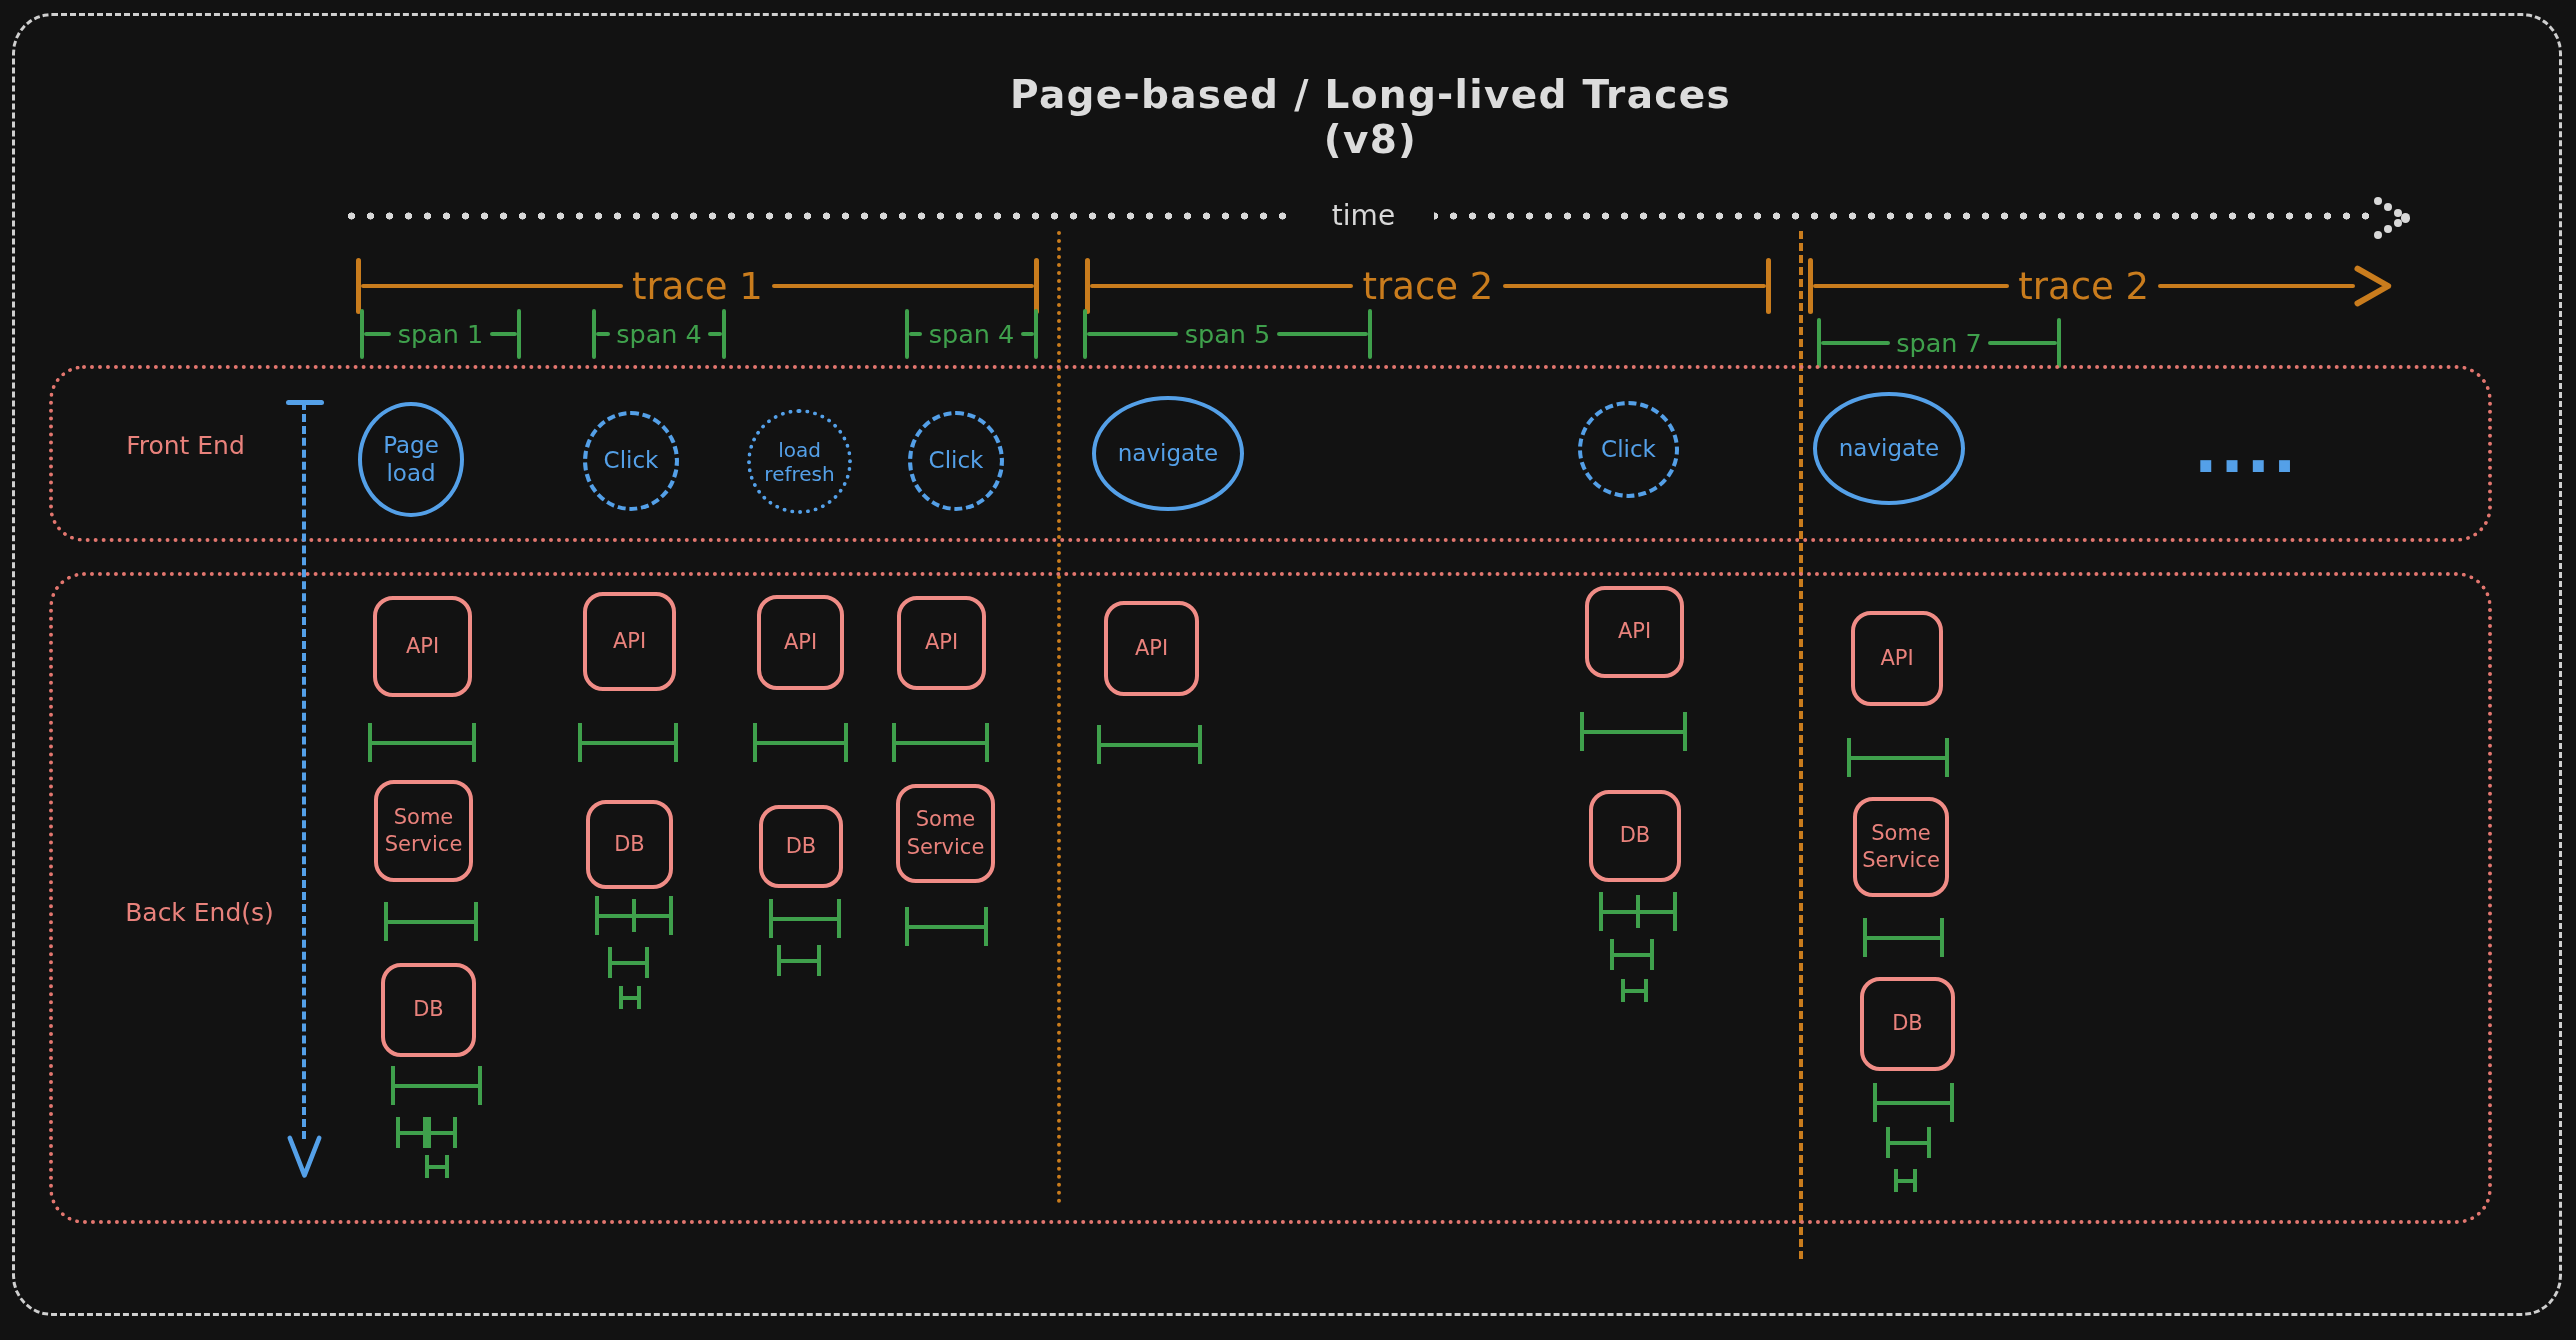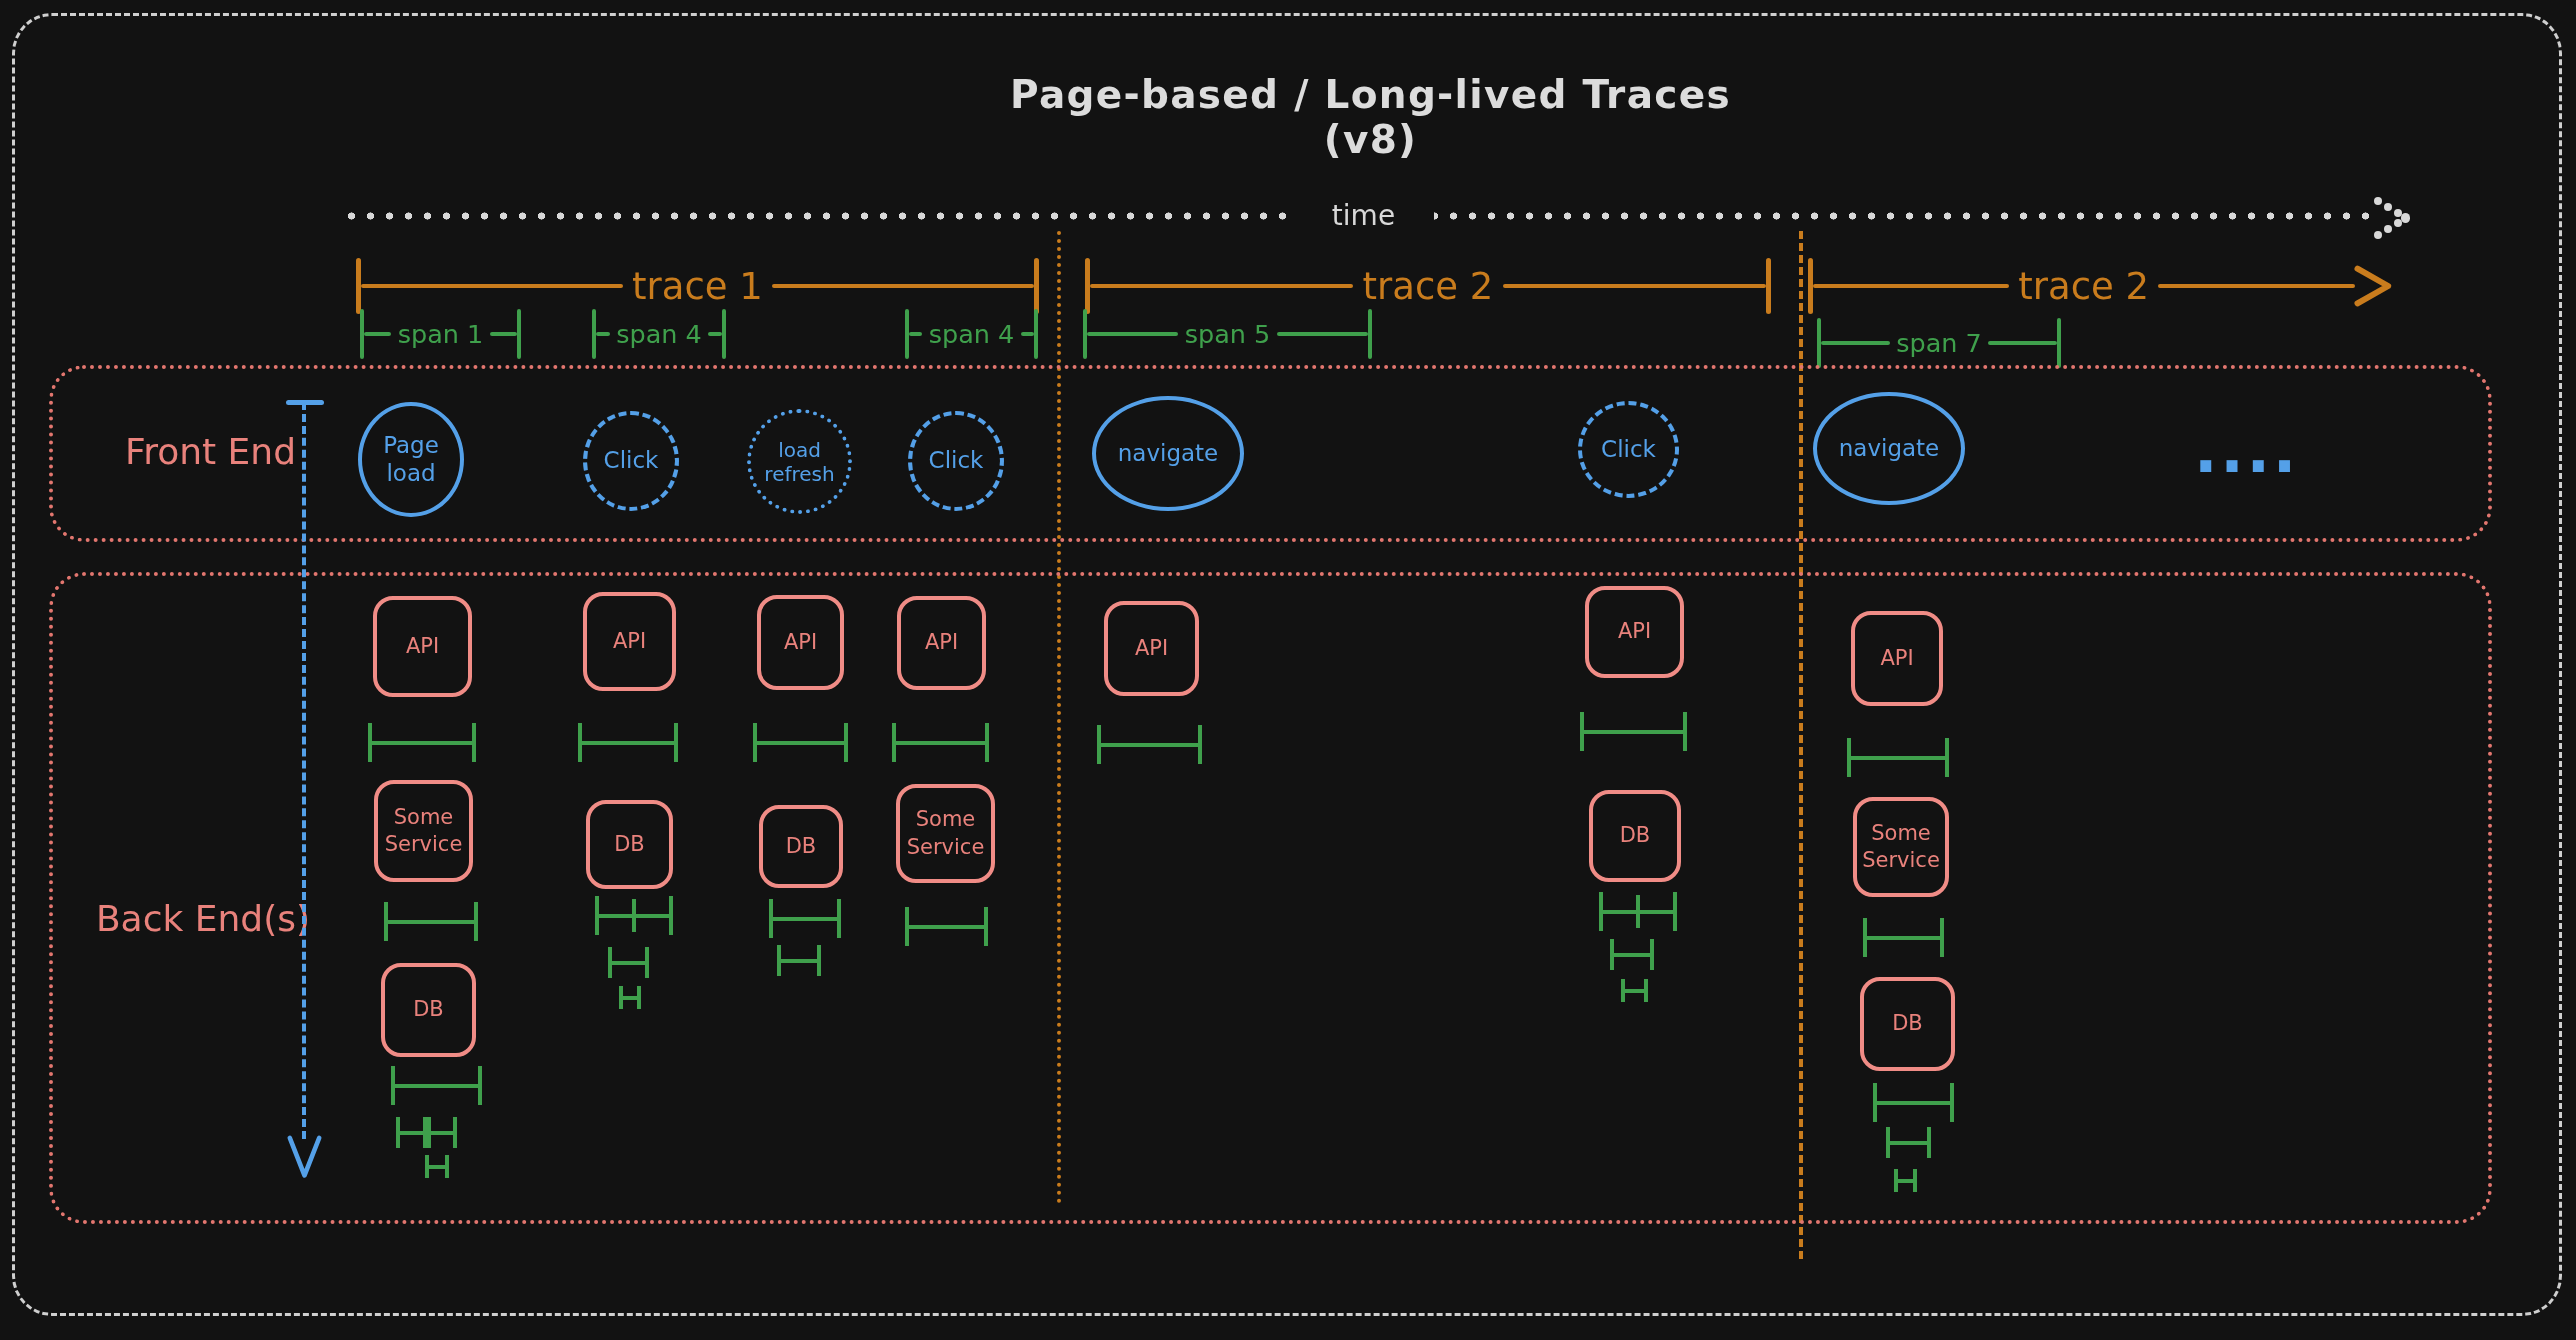--- a/index.html
+++ b/index.html
@@ -38,21 +38,21 @@
   .trace .tlabel{padding:0 9.4px;color:var(--orange);font-size:37px;white-space:nowrap;}
 
   
   .spanb{position:absolute;display:flex;align-items:center;height:50px;}
   .spanb .endbar{width:4px;align-self:stretch;background:var(--green);border-radius:2px;}
   .spanb .line{flex:1;height:4px;background:var(--green);border-radius:2px;}
   .spanb .slabel{padding:0 6.7px;color:var(--green);font-size:25.5px;white-space:nowrap;}
 
   
   .lane{position:absolute;border:4px dotted var(--salmon-dim);border-radius:35px;}
-  .lane-label{position:absolute;color:var(--salmon-text);font-size:36px;text-align:right;}
+  .lane-label{position:absolute;color:var(--salmon-text);font-size:25px;text-align:center;}
 
   
   .divider{position:absolute;width:0;}
   .divider.dotted{border-left:4.7px dotted var(--orange);}
   .divider.dashed{border-left:4.7px dashed var(--orange);}
 
   
   .session-cap{position:absolute;left:286px;top:400px;width:38px;height:4.7px;background:var(--blue);border-radius:2.7px;}
   .session-line{position:absolute;left:302px;top:402px;height:737px;width:0;border-left:4px dashed var(--blue);}
 

